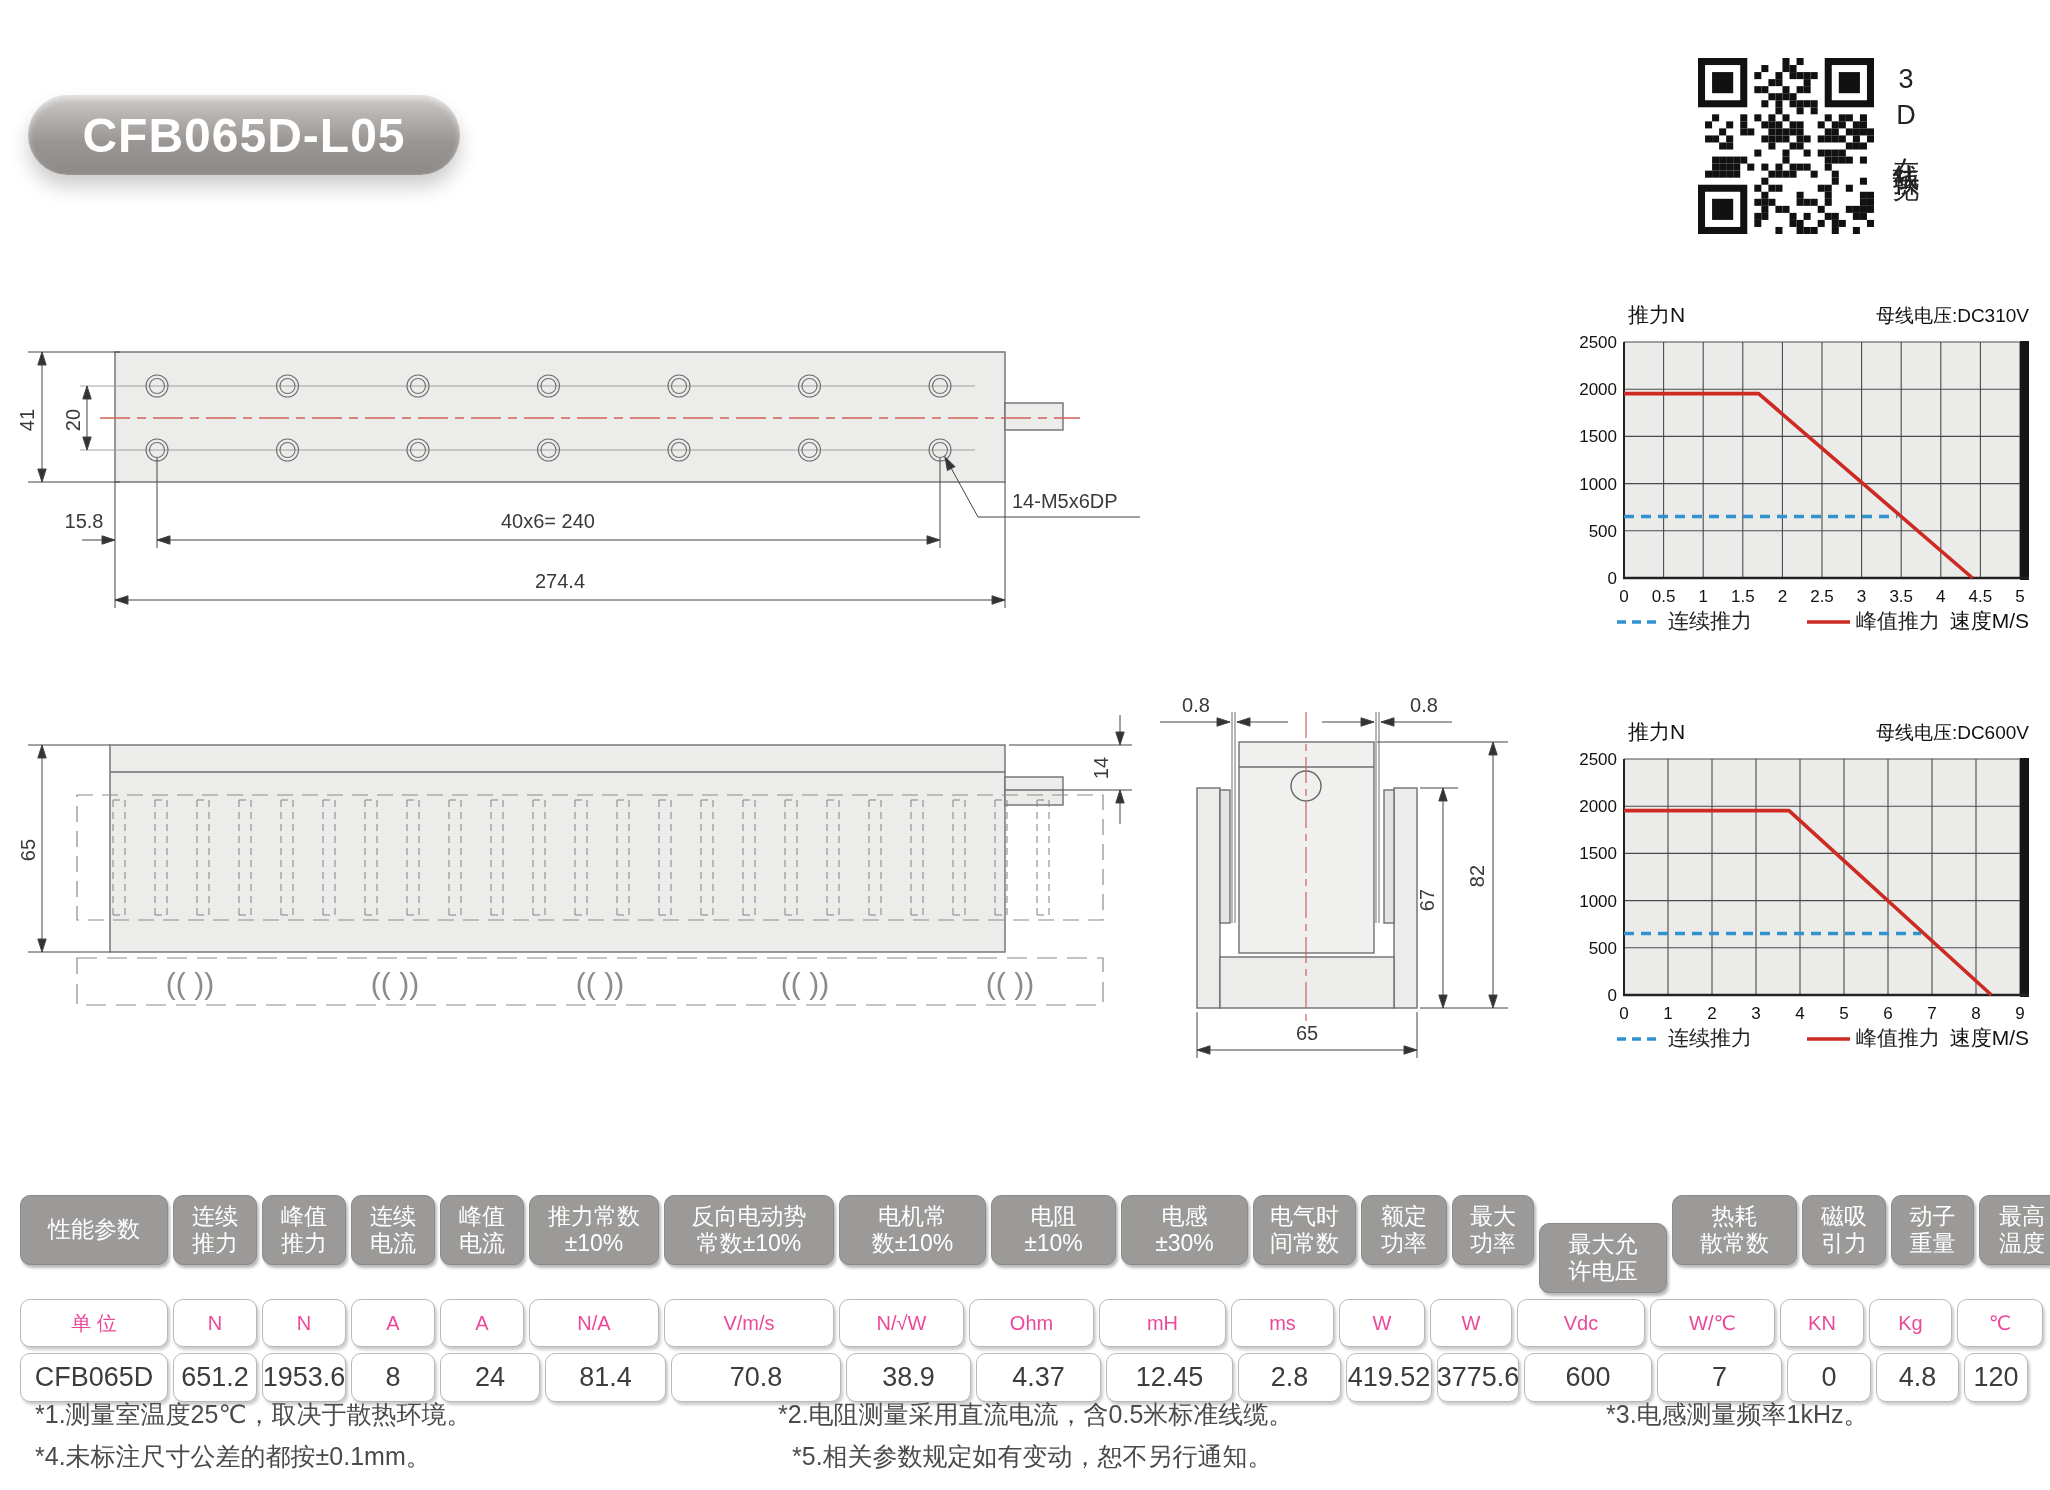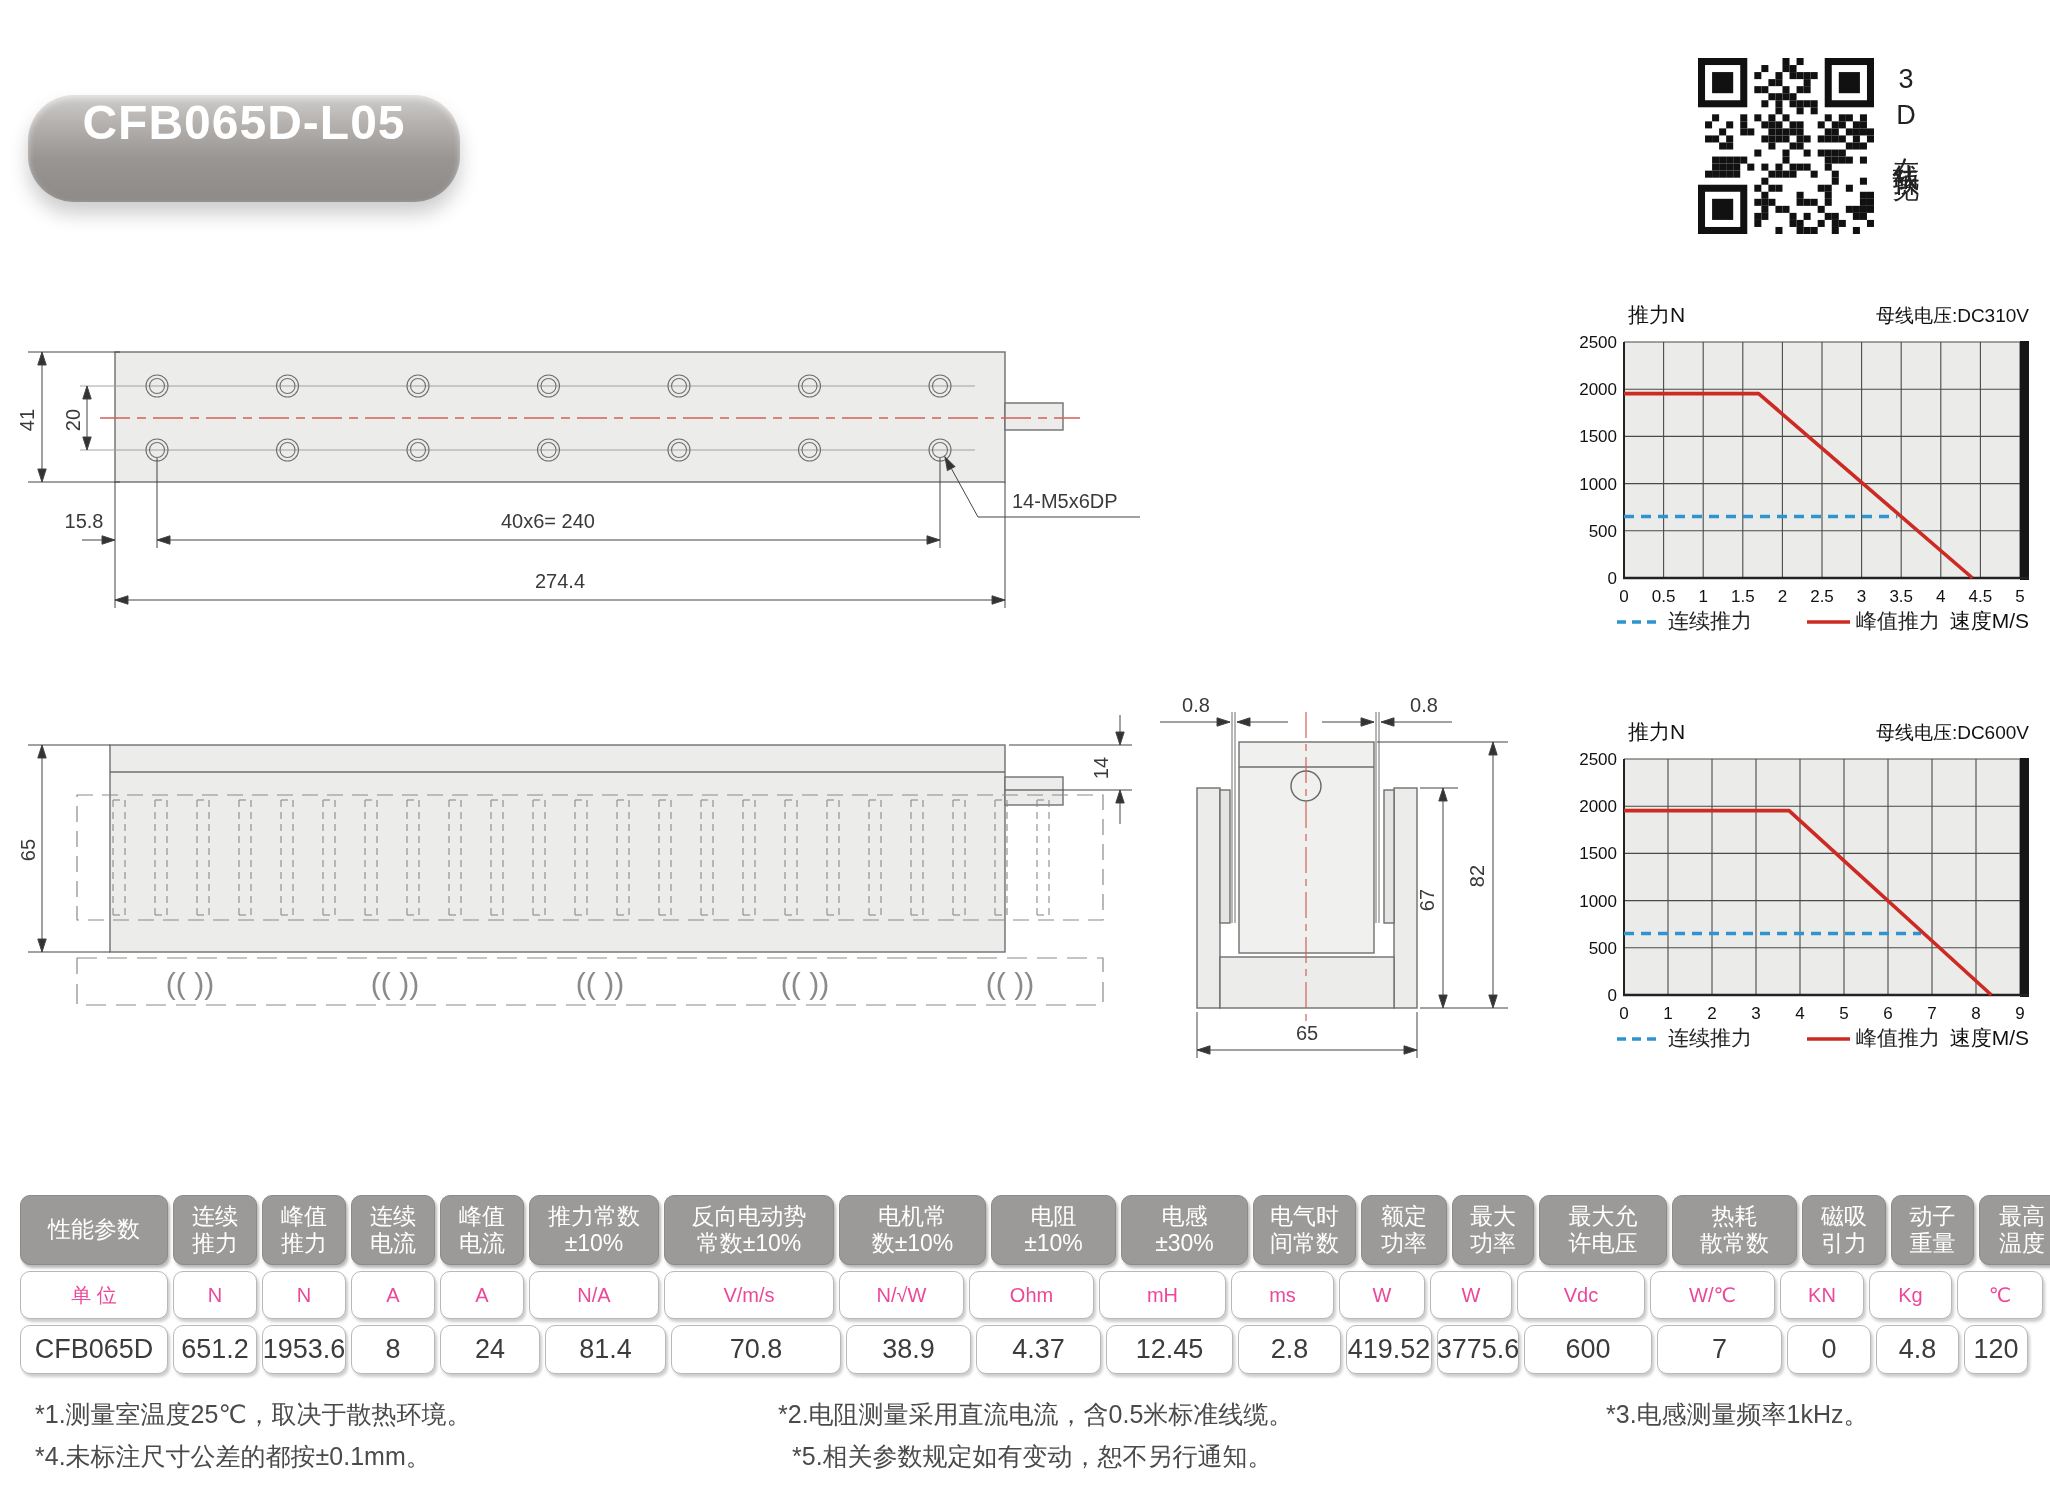--- a/index.html
+++ b/index.html
@@ -1,22 +1,22 @@
 <!DOCTYPE html>
 <html><head>
 <meta charset="utf-8">
 <style>
   html,body{margin:0;padding:0;}
   body{width:2050px;height:1490px;position:relative;background:#ffffff;overflow:hidden;
        font-family:"Liberation Sans","DejaVu Sans",sans-serif;color:#3a3a3a;}
   
-  .badge{position:absolute;left:28px;top:95px;width:432px;height:107px;border-radius:46px;
+  .badge{position:absolute;left:28px;top:95px;width:432px;height:80px;border-radius:46px;
          background:linear-gradient(180deg,#cfcdcb 0%,#b3b0ae 28%,#999593 60%,#8d8a88 100%);
          box-shadow:0 12px 20px rgba(0,0,0,0.20), inset 0 3px 6px rgba(255,255,255,0.55);
-         display:flex;justify-content:center;}
+         display:flex;align-items:center;justify-content:center;}
   .badge span{color:#ffffff;font-size:48px;font-weight:bold;letter-spacing:1px;}
   
   .qr-caption{position:absolute;left:1888px;top:64px;writing-mode:vertical-rl;text-orientation:upright;
          font-size:27px;letter-spacing:6px;color:#222;}
   
   .chart{position:absolute;width:476px;height:362px;}
   #chart1{left:1570px;top:296px;}
   #chart2{left:1570px;top:713px;}
   
   #spec-table{position:absolute;left:20px;top:1195px;display:flex;flex-direction:column;gap:6px;}
@@ -601,21 +601,21 @@
       <div class="cell th" style="width: 125px;">电阻
 ±10%</div>
       <div class="cell th" style="width: 127px;">电感
 ±30%</div>
       <div class="cell th" style="width: 103px;">电气时
 间常数</div>
       <div class="cell th" style="width: 86px;">额定
 功率</div>
       <div class="cell th" style="width: 82px;">最大
 功率</div>
-      <div class="cell th" style="width: 128px;">最大允
+      <div class="cell th" style="width: 128px; margin-top: 28px;">最大允
 许电压</div>
       <div class="cell th" style="width: 125px;">热耗
 散常数</div>
       <div class="cell th" style="width: 84px;">磁吸
 引力</div>
       <div class="cell th" style="width: 83px;">动子
 重量</div>
       <div class="cell th" style="width: 86px;">最高
 温度</div>
     </div>

